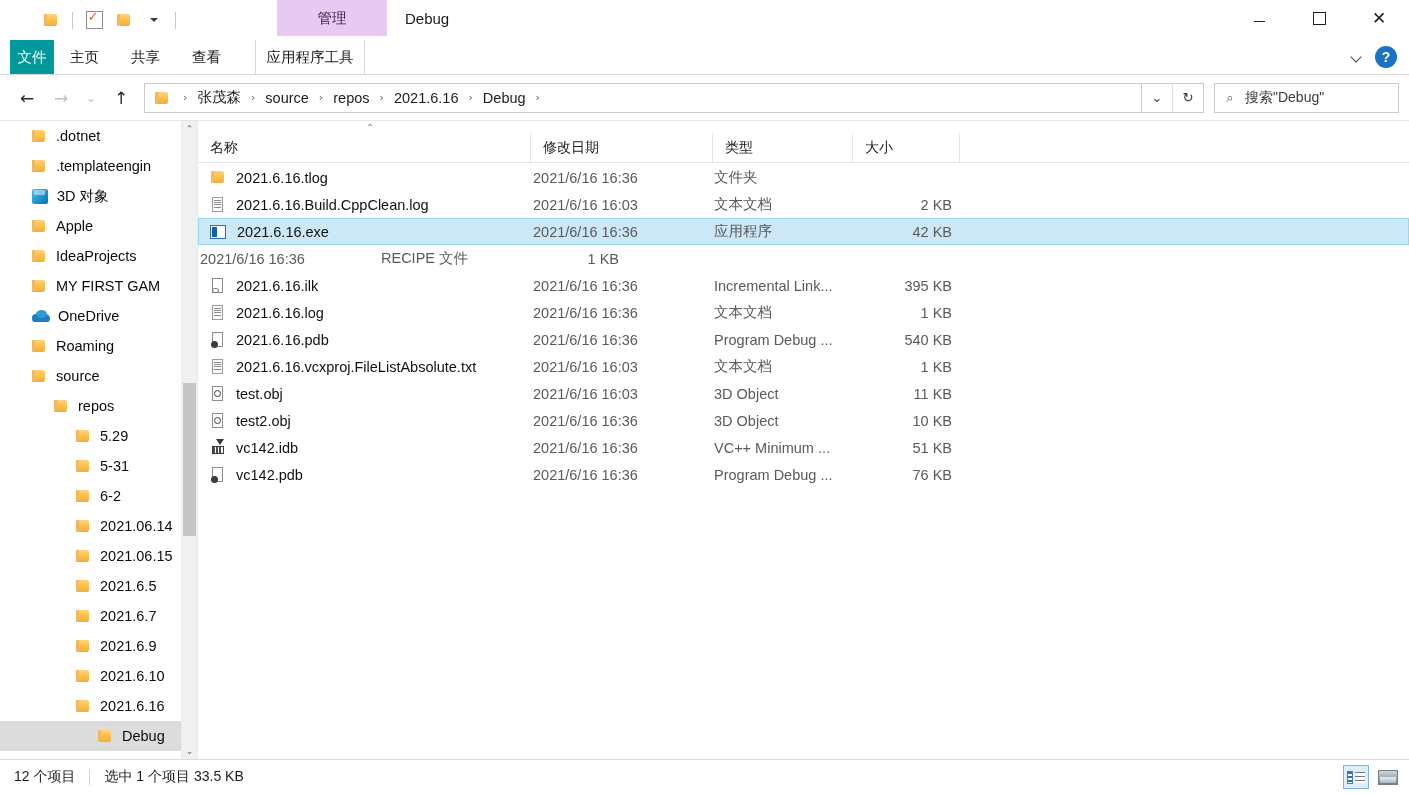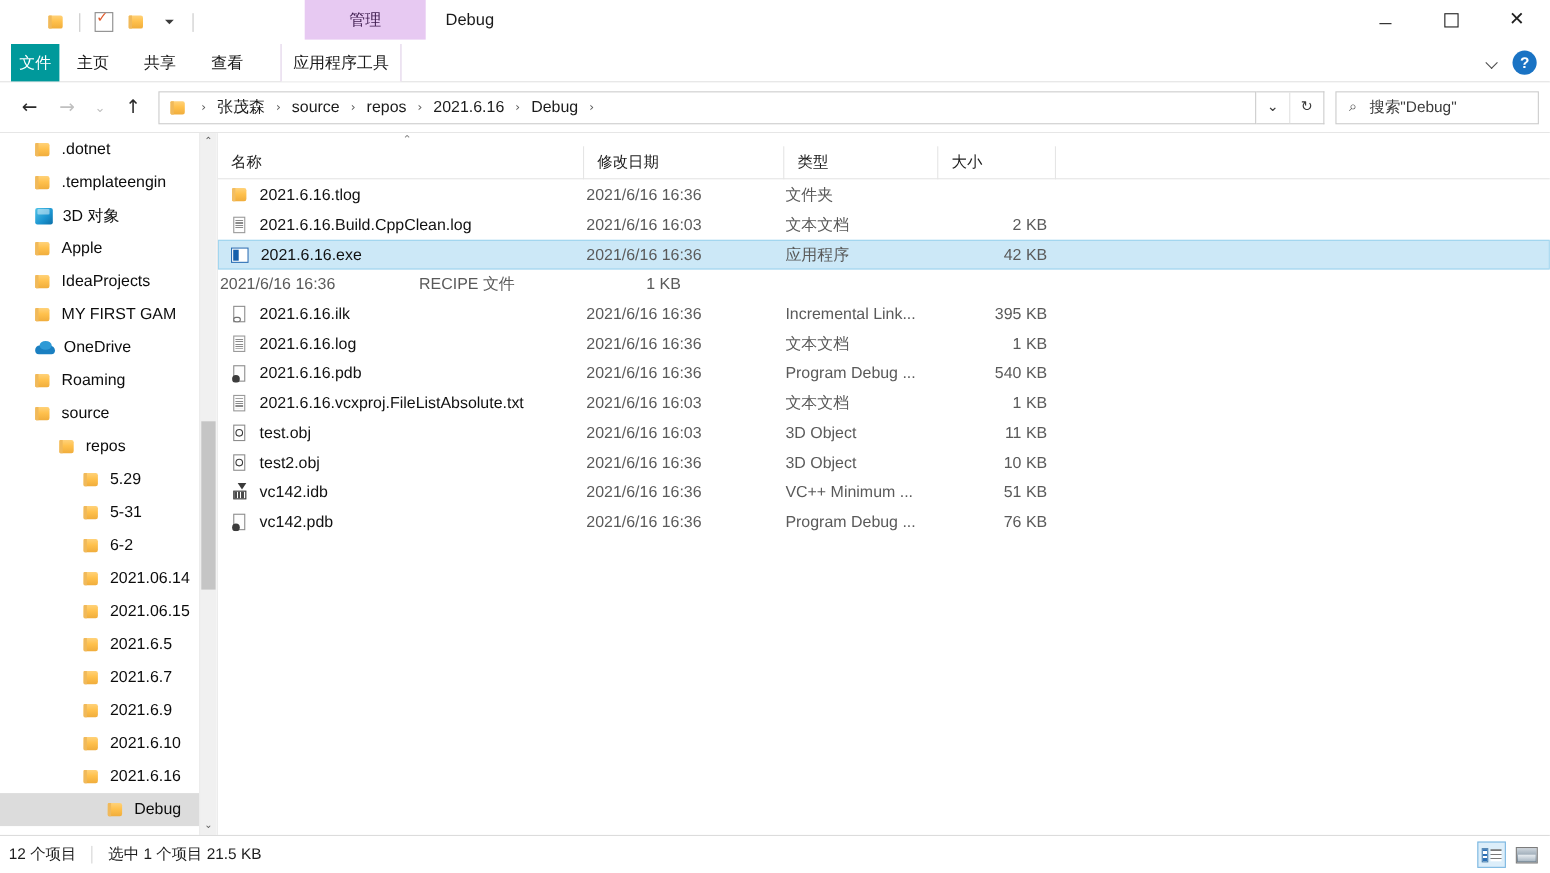--- a/index.html
+++ b/index.html
@@ -545,21 +545,21 @@
 
   
   .statusbar {
     flex: 0 0 34px;
     height: 34px;
     border-top: 1px solid #dcdcdc;
     background: #ffffff;
     display: flex;
     align-items: center;
     position: relative;
-    padding-left: 8px;
+    padding-left: 14px;
   }
   .st-text {
     font-size: 14px;
     color: #1d1d1d;
     white-space: nowrap;
   }
   .st-sep {
     width: 1px; height: 16px;
     background: #d4d4d4;
     margin: 0 14px;
@@ -948,21 +948,21 @@
             <div class="cell type">Program Debug ...</div>
             <div class="cell size">76 KB</div>
           </div>
         </div>
     </div>
   </div>
 
   <div class="statusbar">
     <div class="st-text">12 个项目</div>
     <div class="st-sep"></div>
-    <div class="st-text">选中 1 个项目  21.5 KB</div>
+    <div class="st-text">选中 1 个项目  33.5 KB</div>
     <div class="viewbtns">
       <div class="vbtn active">
         <span class="det-gl"></span>
       </div>
       <div class="vbtn">
         <span class="big-gl"></span>
       </div>
     </div>
   </div>
 </div>

